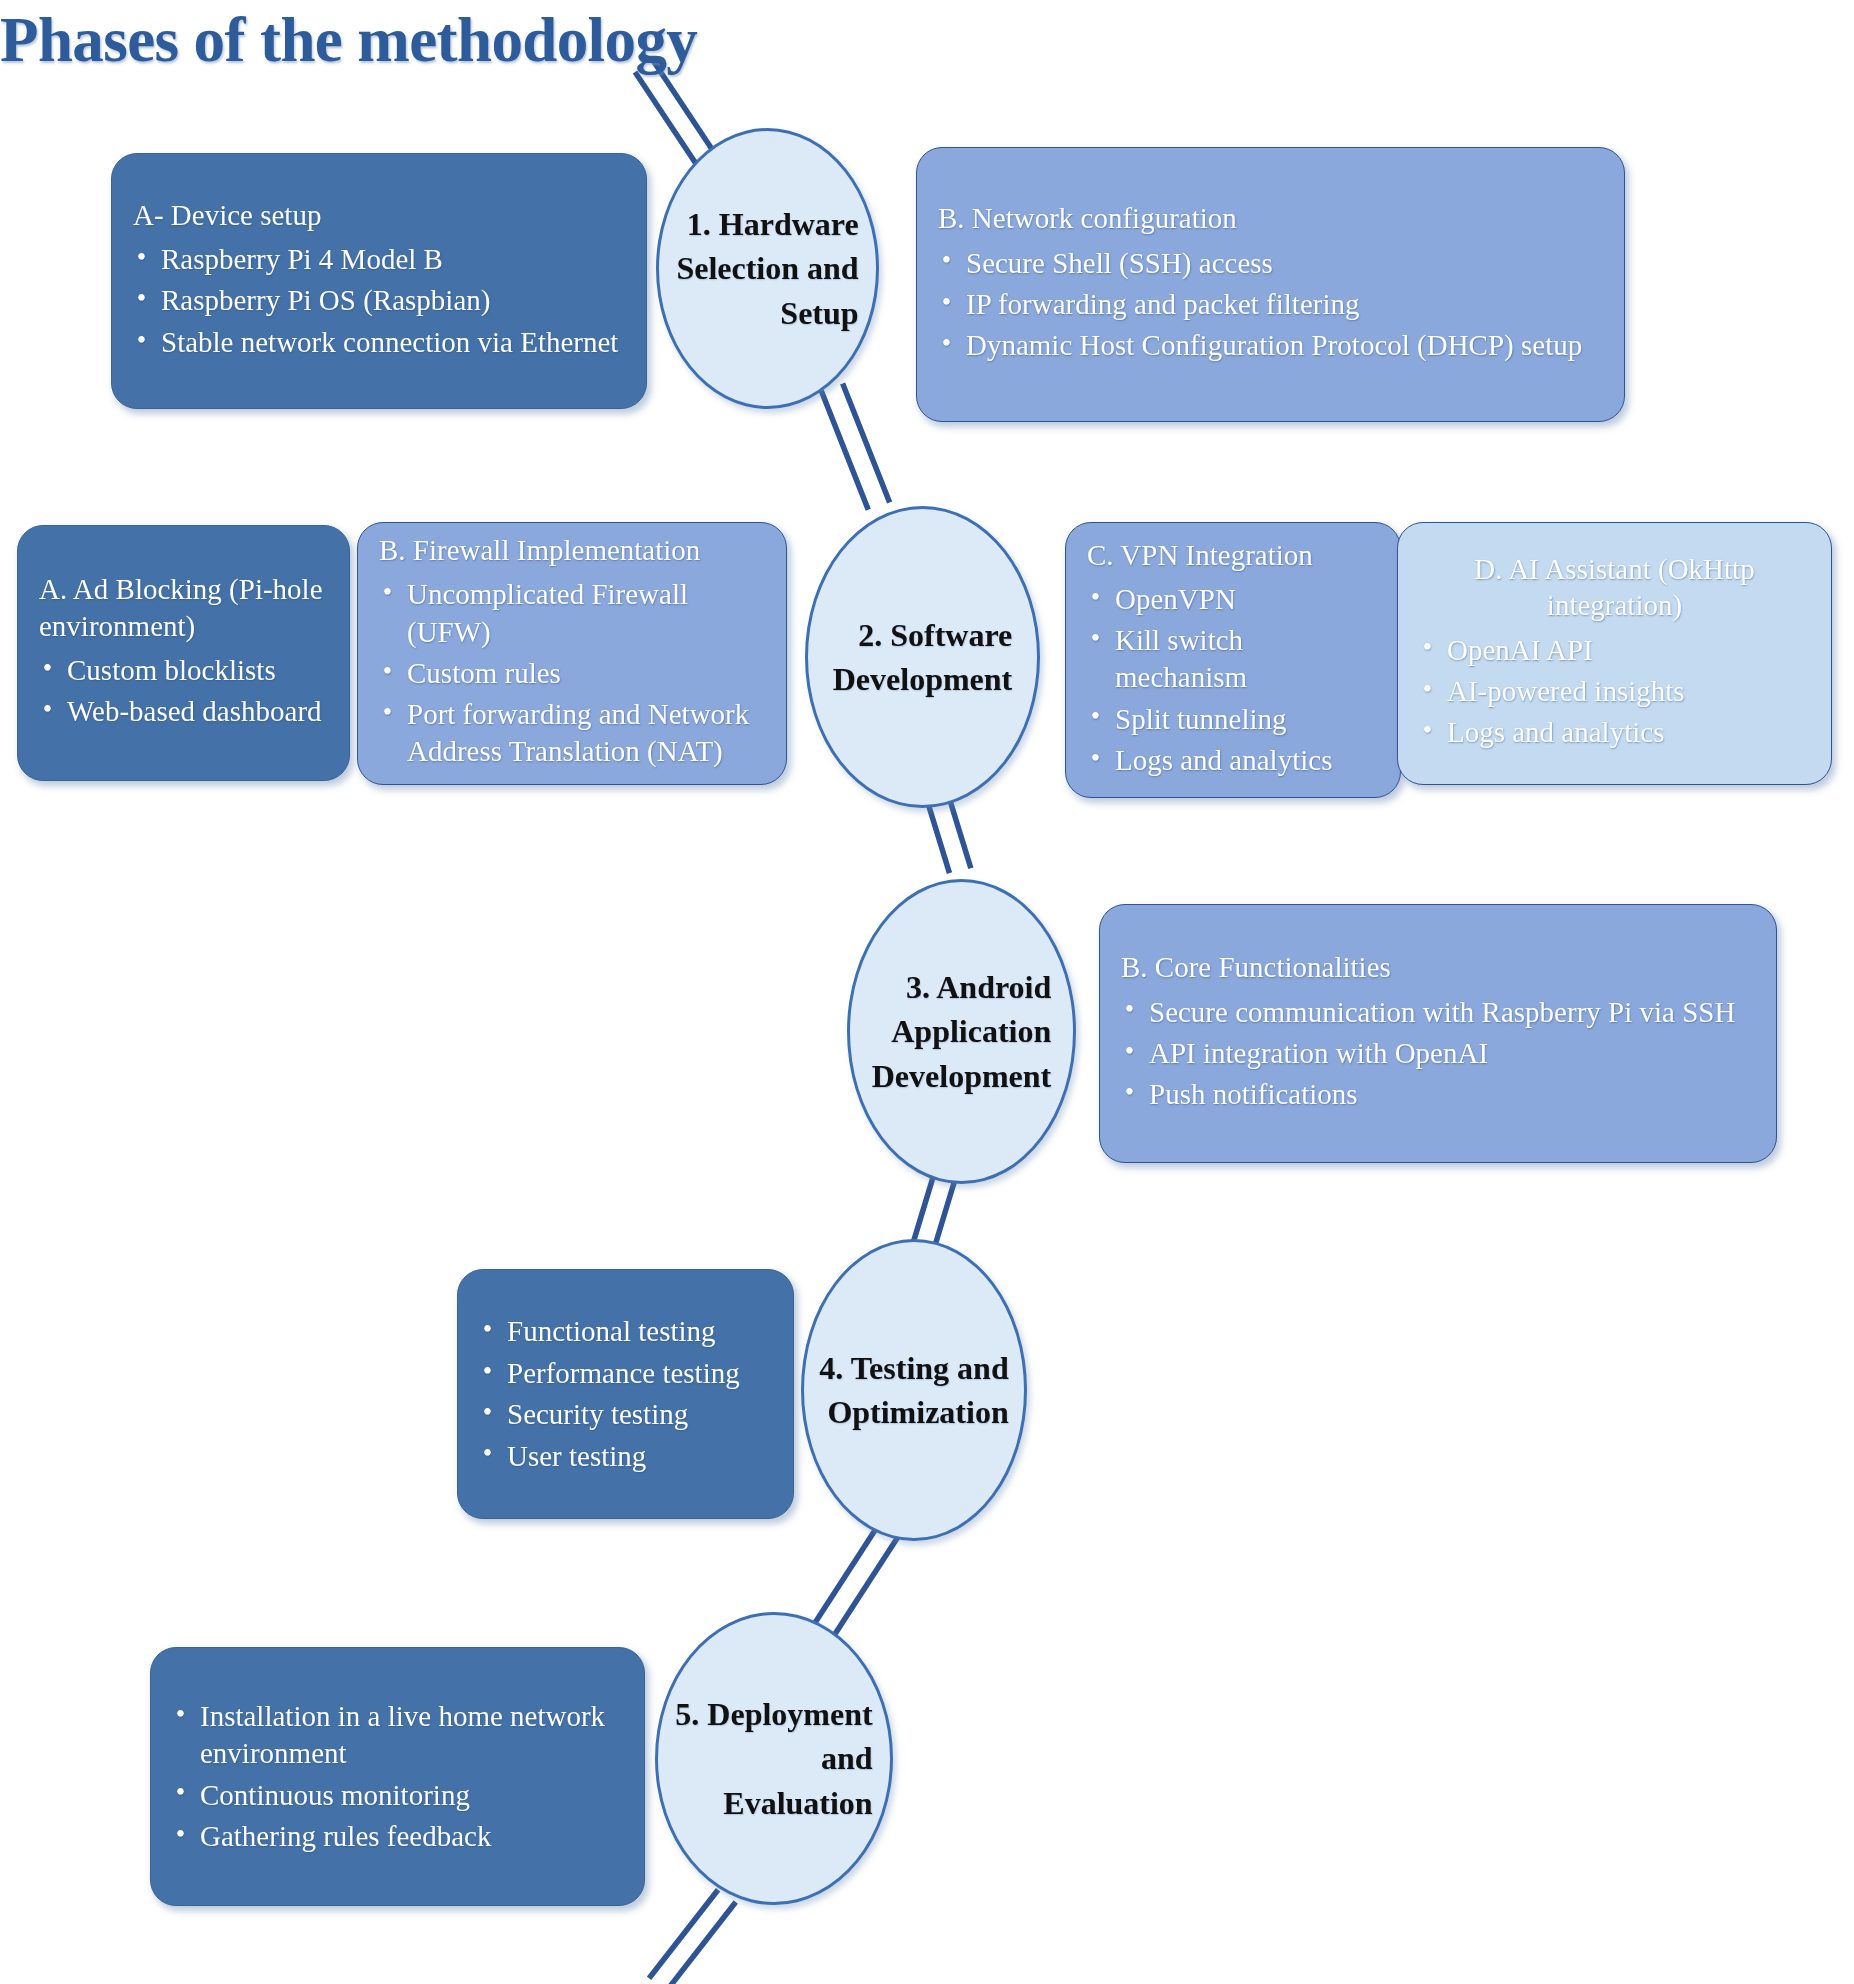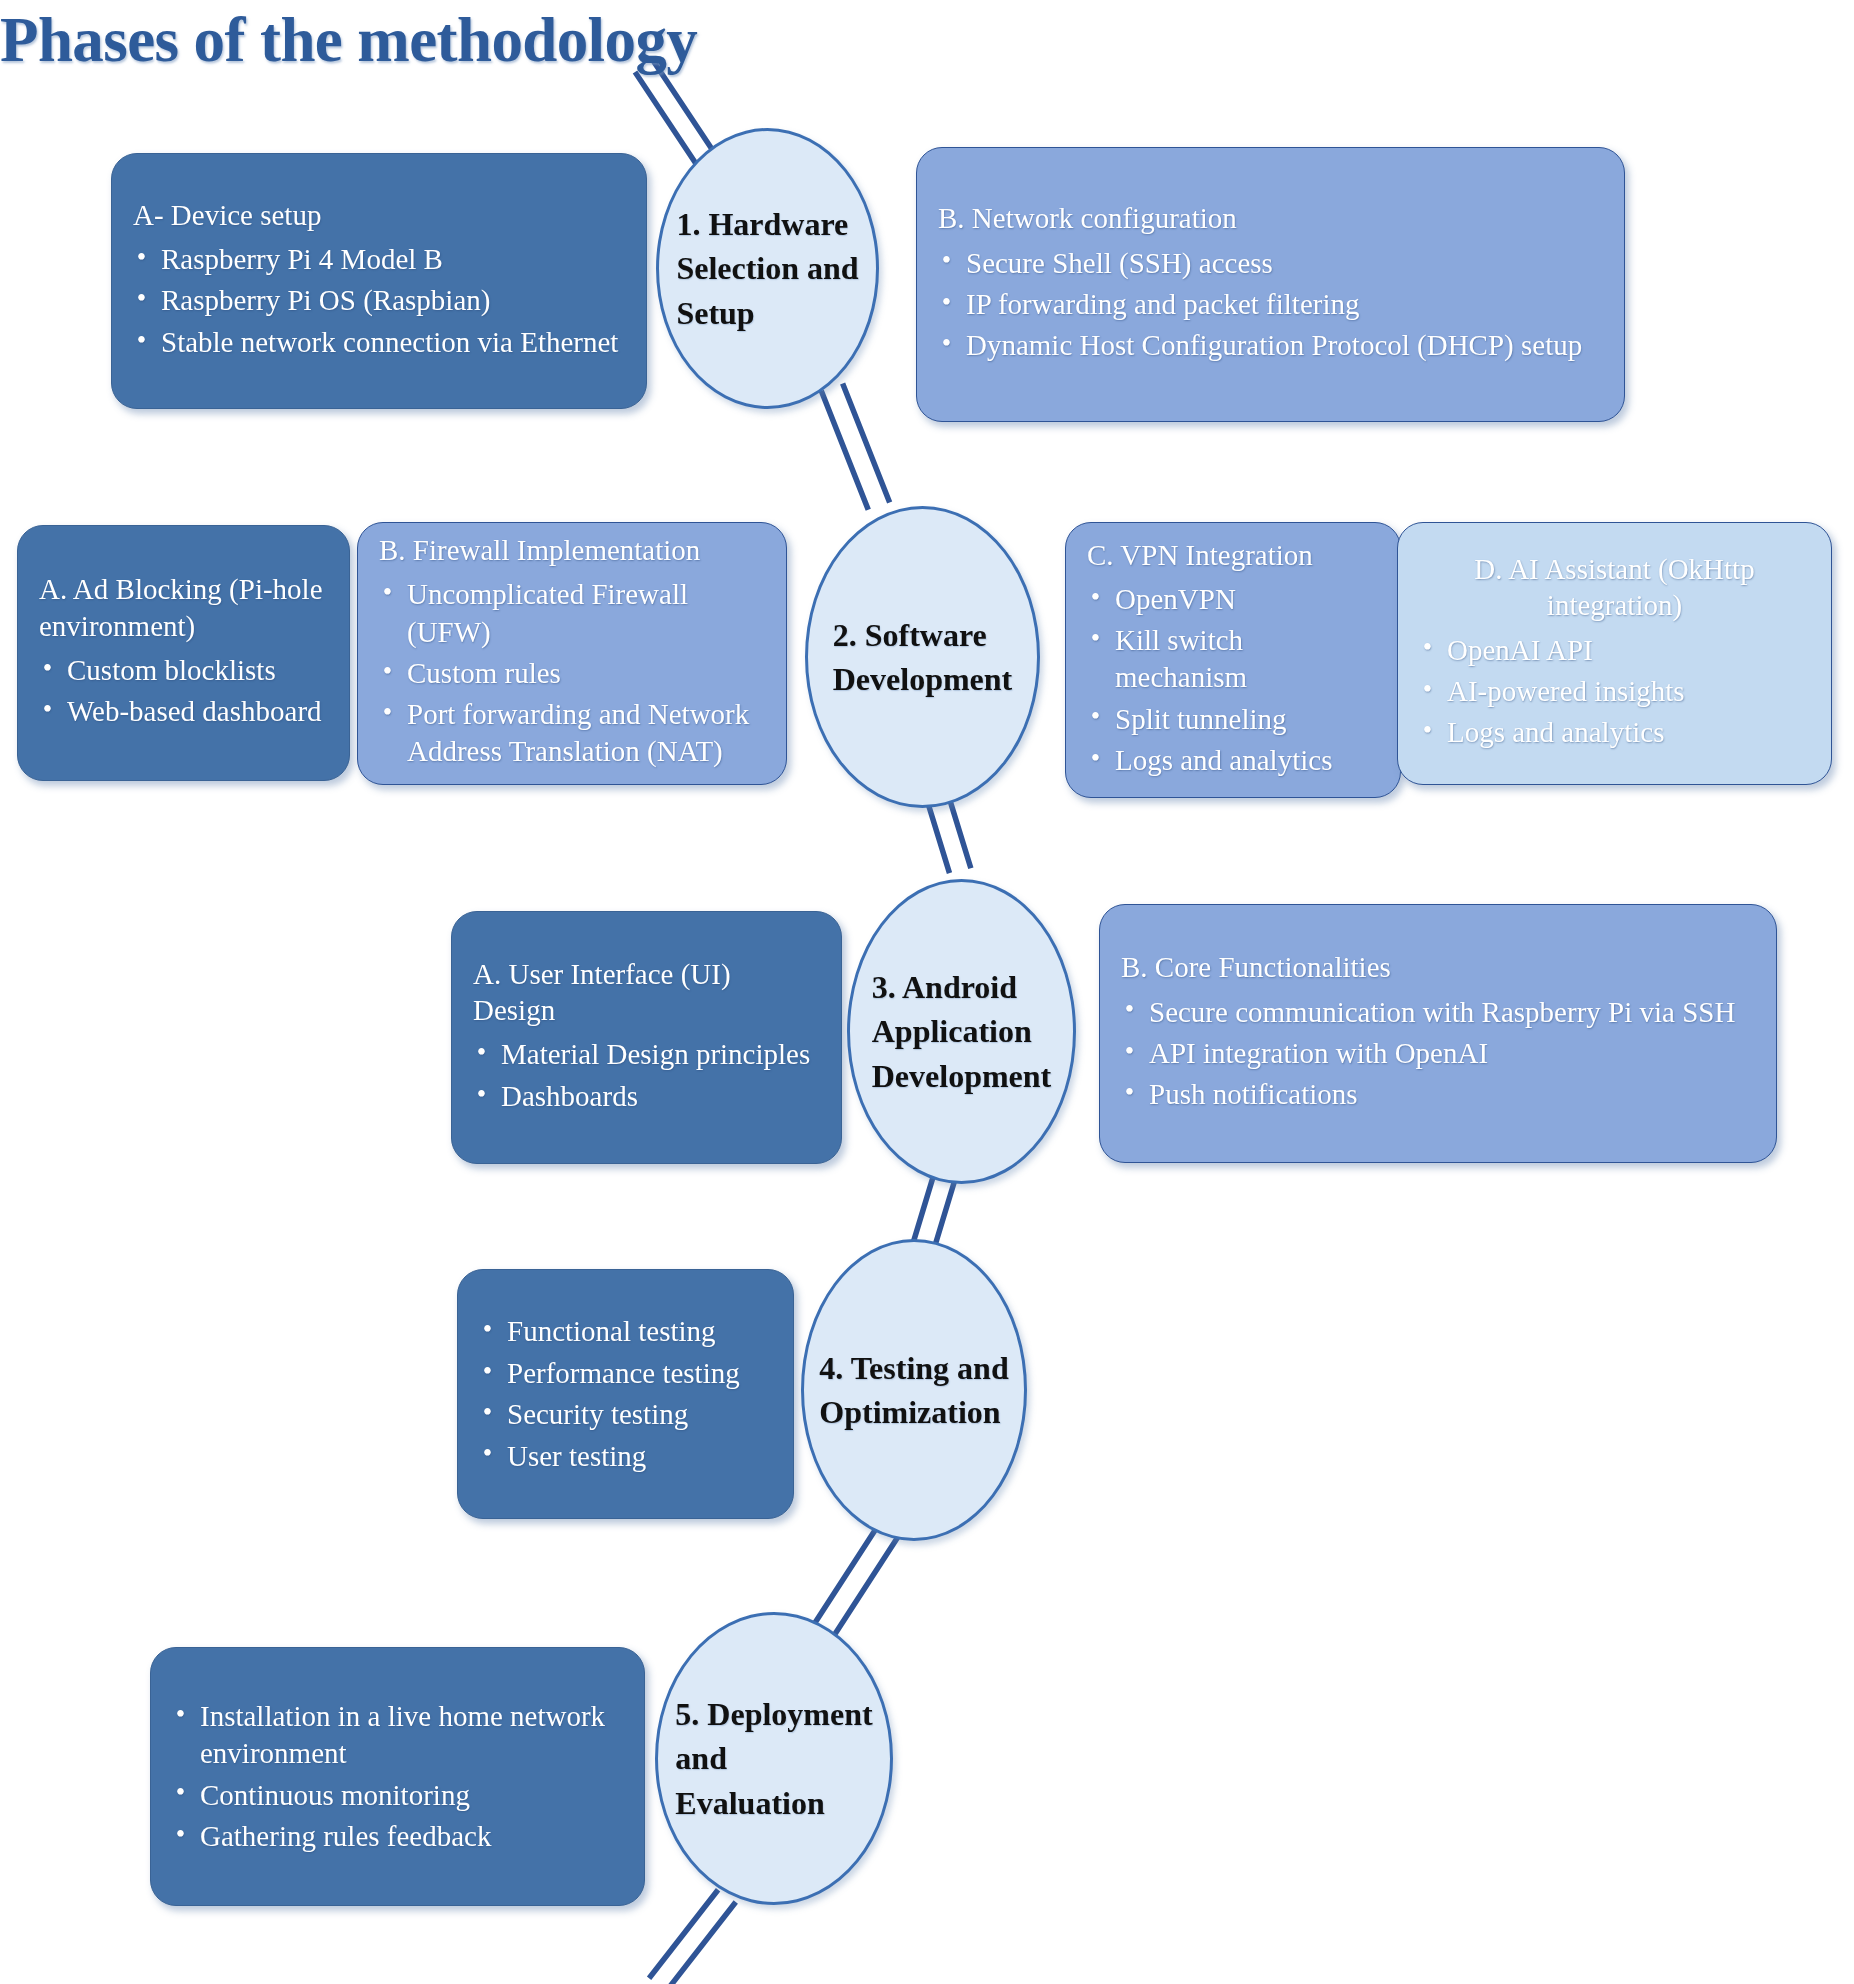--- a/index.html
+++ b/index.html
@@ -77,21 +77,21 @@
 
   
   .phase{
     position:absolute;
     box-sizing:border-box;
     background:#dce9f7;
     border:3.1px solid #3c6fb3;
     border-radius:50%;
     z-index:5;
     display:flex;align-items:center;justify-content:center;
-    text-align:left;
+    text-align:right;
     box-shadow:3.1px 4.3px 6.7px rgba(110,140,180,.35);
   }
   .phase .plabel{
     color:#111111;
     font-weight:bold;
     font-size:32px;
     line-height:1.38;
     padding:0 8.5px;
     white-space:pre-line;
     text-shadow:0.6px 1.2px 1.2px rgba(120,150,190,.45);
@@ -181,27 +181,20 @@
   <div class="box light" style="left:1397px;top:522px;width:435px;height:263px;">
     <div class="hdr center">D. AI  Assistant (OkHttp
 integration)</div>
     <ul>
       <li>OpenAI  API</li>
       <li>AI-powered insights</li>
       <li>Logs and  analytics</li>
     </ul>
   </div>
 
-  <div class="box dark" style="left:451px;top:911px;width:391px;height:253px;">
-    <div class="hdr">A.  User Interface (UI) Design</div>
-    <ul>
-      <li>Material Design principles</li>
-      <li>Dashboards</li>
-    </ul>
-  </div>
 
   <div class="phase" style="left:847px;top:879px;width:229px;height:305px;">
     <div class="plabel">3. Android
 Application
 Development</div>
   </div>
 
   <div class="box dark" style="left:457px;top:1269px;width:337px;height:250px;">
     <ul>
       <li>Functional testing</li>

